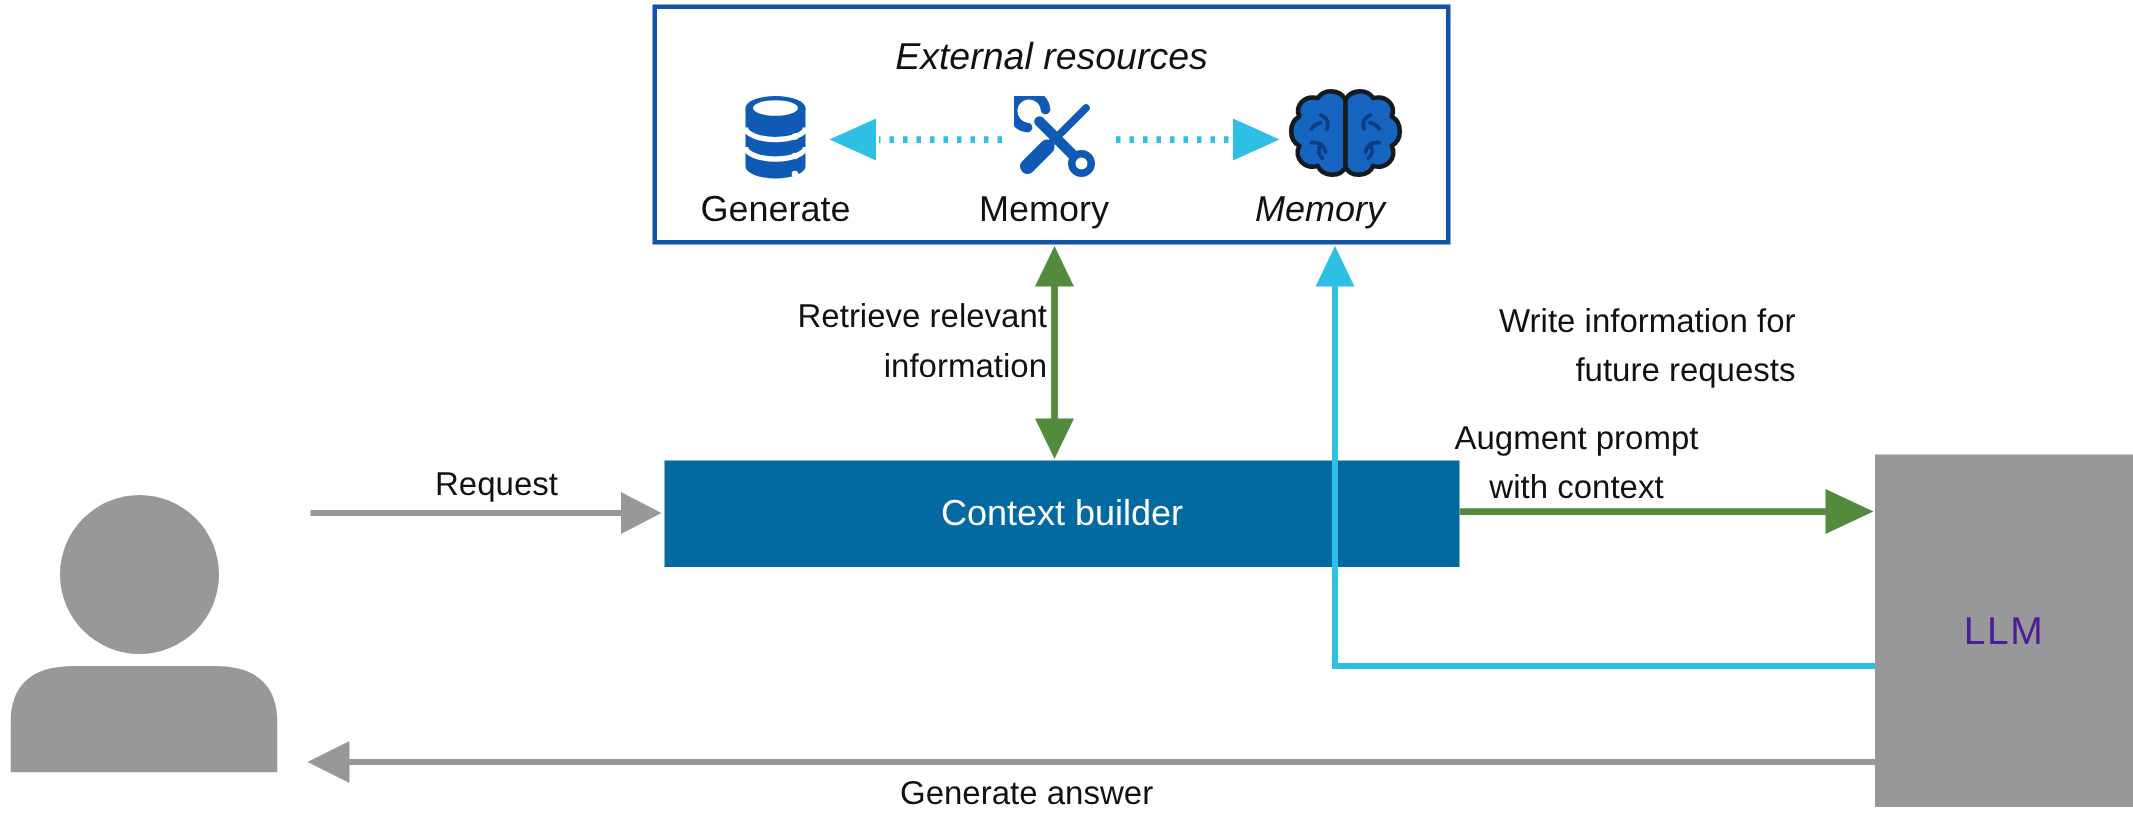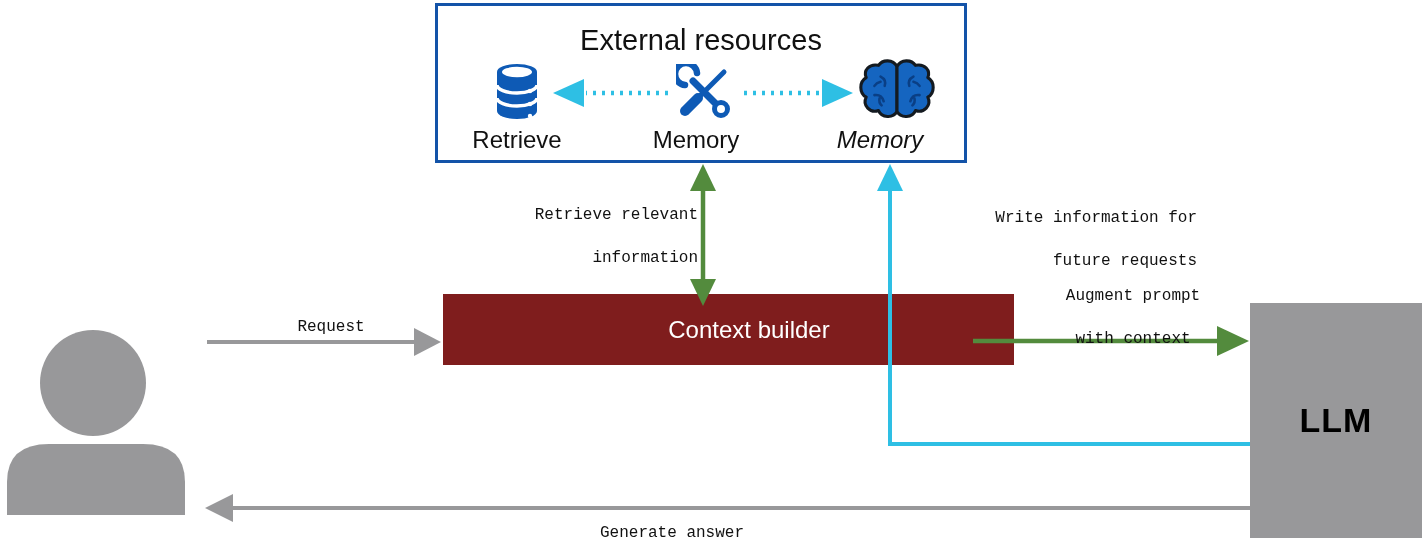--- a/index.html
+++ b/index.html
@@ -8,48 +8,48 @@
     font-family:"Liberation Sans",sans-serif;color:#111;overflow:hidden;
   }
   .abs{position:absolute;}
   
   #ext-box{
     left:435px;top:3px;width:532px;height:160px;
     border:3px solid #1353a8;box-sizing:border-box;background:#fff;z-index:1;
   }
   #ext-title{
     left:435px;top:24px;width:532px;text-align:center;
-    font-size:29px;color:#111;z-index:3;
+    font-size:25px;font-style:italic;color:#111;z-index:3;
   }
   #context-builder{
-    left:443px;top:294px;width:530px;height:71px;background:#7f1d1d;
-    display:flex;align-items:center;justify-content:center;z-index:1;padding-left:41px;
+    left:443px;top:307px;width:530px;height:71px;background:#0369a1;
+    display:flex;align-items:center;justify-content:center;z-index:1;
   }
   #context-builder span{color:#fff;font-size:24px;}
   #llm-box{
     left:1250px;top:303px;width:172px;height:235px;background:#98989a;
     display:flex;align-items:center;justify-content:center;z-index:1;
   }
-  #llm-box span{color:#000000;font-size:34px;letter-spacing:1px;font-weight:bold;}
+  #llm-box span{color:#4c1d95;font-size:26px;letter-spacing:1px;}
   
   #icon-db{left:494px;top:63px;z-index:3;}
   #icon-tools{left:676px;top:64px;z-index:3;}
   #icon-brain{left:858px;top:56px;z-index:3;}
   #user-icon{left:7px;top:330px;z-index:1;}
   
   .res-label{top:126px;width:140px;text-align:center;font-size:24px;color:#111;z-index:3;}
   #label-knowledge{left:447px;}
   #label-tools{left:626px;}
   #label-memory{left:810px;font-style:italic;}
   
-  .edge-label{font-size:16px;color:#111;white-space:pre-line;line-height:43px;z-index:4;font-family:Liberation Mono, monospace;}
+  .edge-label{font-size:22px;color:#111;white-space:pre-line;line-height:33px;z-index:4;}
   #lbl-request{left:246px;top:306px;width:170px;text-align:center;}
   #lbl-retrieve{top:194px;right:724px;width:300px;text-align:right;}
   #lbl-write{left:897px;top:197px;width:300px;text-align:right;}
-  #lbl-augment{left:1023px;top:275px;width:220px;text-align:center;}
+  #lbl-augment{left:941px;top:275px;width:220px;text-align:center;}
   #lbl-generate{left:600px;top:512px;width:210px;text-align:left;}
   
   #arrow-layer{left:0;top:0;z-index:2;pointer-events:none;}
 </style>
 </head>
 <body>
 
 <div id="canvas">
 
   <div id="ext-box" class="abs"></div>
@@ -80,21 +80,21 @@
       <path d="M38 10 C42 3 52 3 56 9 C65 7 71 14 68 21 C75 25 75 36 68 40 C72 48 64 56 56 53 C53 60 42 61 38 54 L38 10 Z"></path>
     </g>
     <g stroke="#0a3f85" stroke-width="2.5" fill="none" stroke-linecap="round">
       <path d="M22 20 q6 3 4 9 m-4 -4 q-4 1 -6 4"></path>
       <path d="M16 38 q7 -1 9 6 m-4 -3 q-1 4 2 7"></path>
       <path d="M54 20 q-6 3 -4 9 m4 -4 q4 1 6 4"></path>
       <path d="M60 38 q-7 -1 -9 6 m4 -3 q1 4 -2 7"></path>
     </g>
   </svg>
 
-  <div id="label-knowledge" class="abs res-label">Retrieve</div>
+  <div id="label-knowledge" class="abs res-label">Generate</div>
   <div id="label-tools" class="abs res-label">Memory</div>
   <div id="label-memory" class="abs res-label">Memory</div>
 
   <svg id="user-icon" class="abs" width="178" height="185" viewBox="0 0 178 185">
     <circle cx="86" cy="53" r="53" fill="#98989a"></circle>
     <path d="M0 185 L0 152 Q0 114 42 114 L136 114 Q178 114 178 152 L178 185 Z" fill="#98989a"></path>
   </svg>
 
   <div id="context-builder" class="abs">
     <span>Context builder</span>

